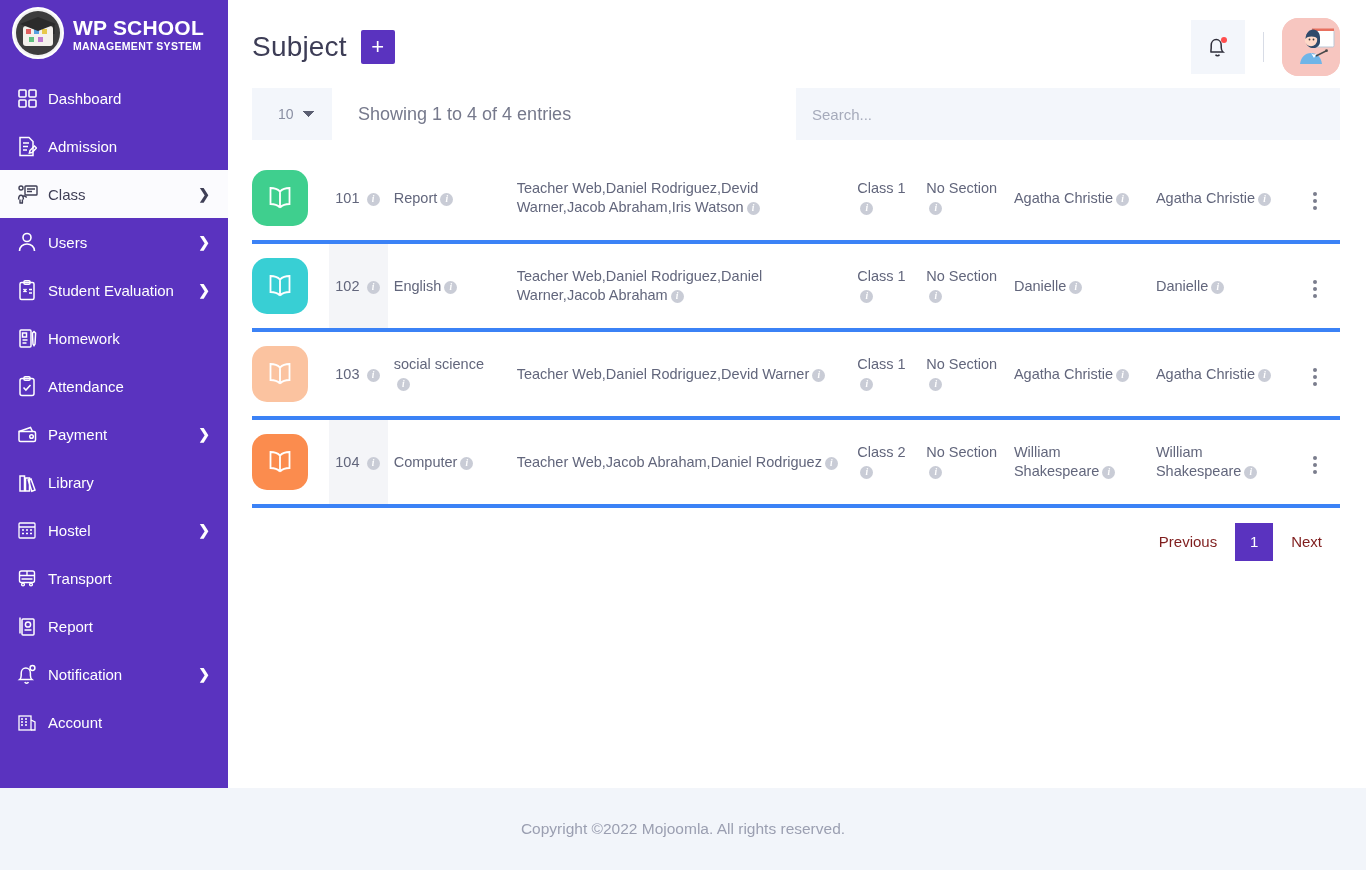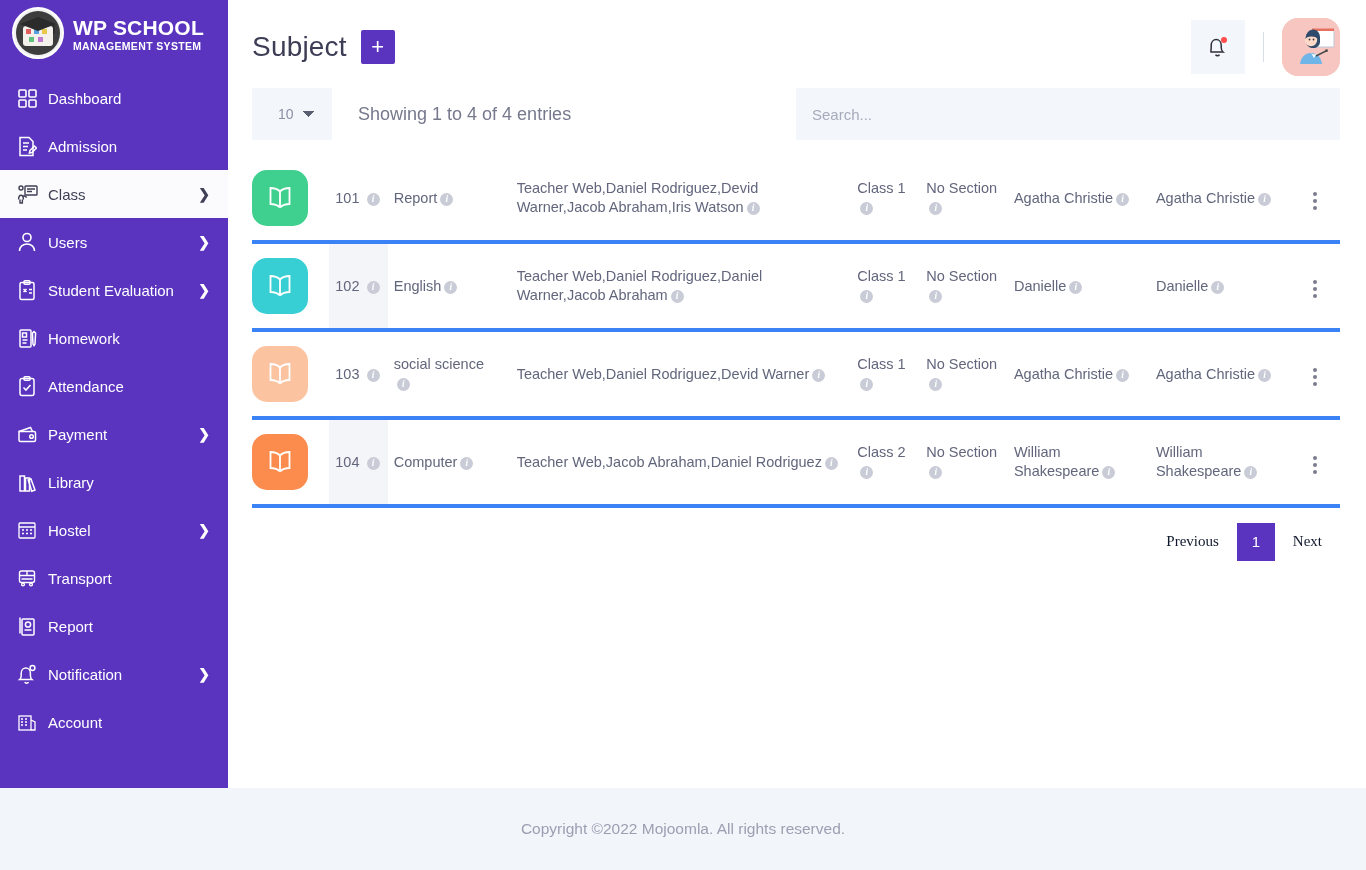--- a/index.html
+++ b/index.html
@@ -174,23 +174,23 @@
     cursor: pointer; padding: 4px;
   }
   .kebab i { width: 4px; height: 4px; border-radius: 50%; background: #7a7d8d; display:block; }
 
   
   .pagination {
     display: flex; justify-content: flex-end; align-items: center;
     margin: 14px 26px 0 0; gap: 0;
   }
   .page-link {
-    padding: 11px 18px; color: #0f172a; font-size: 15px;
+    padding: 11px 18px; color: #7f1d1d; font-size: 15px;
     cursor: pointer; background: transparent; border: none;
-    font-family: Liberation Serif, serif;
+    font-family: Liberation Sans, sans-serif;
     text-align: center;
   }
   .page-num {
     width: 38px; height: 38px; background: #5a33bf; color: #fff;
     display: flex; align-items: center; justify-content: center;
     font-size: 15px; cursor: pointer; border: none;
     font-family: "Liberation Sans", sans-serif;
   }
 
   

